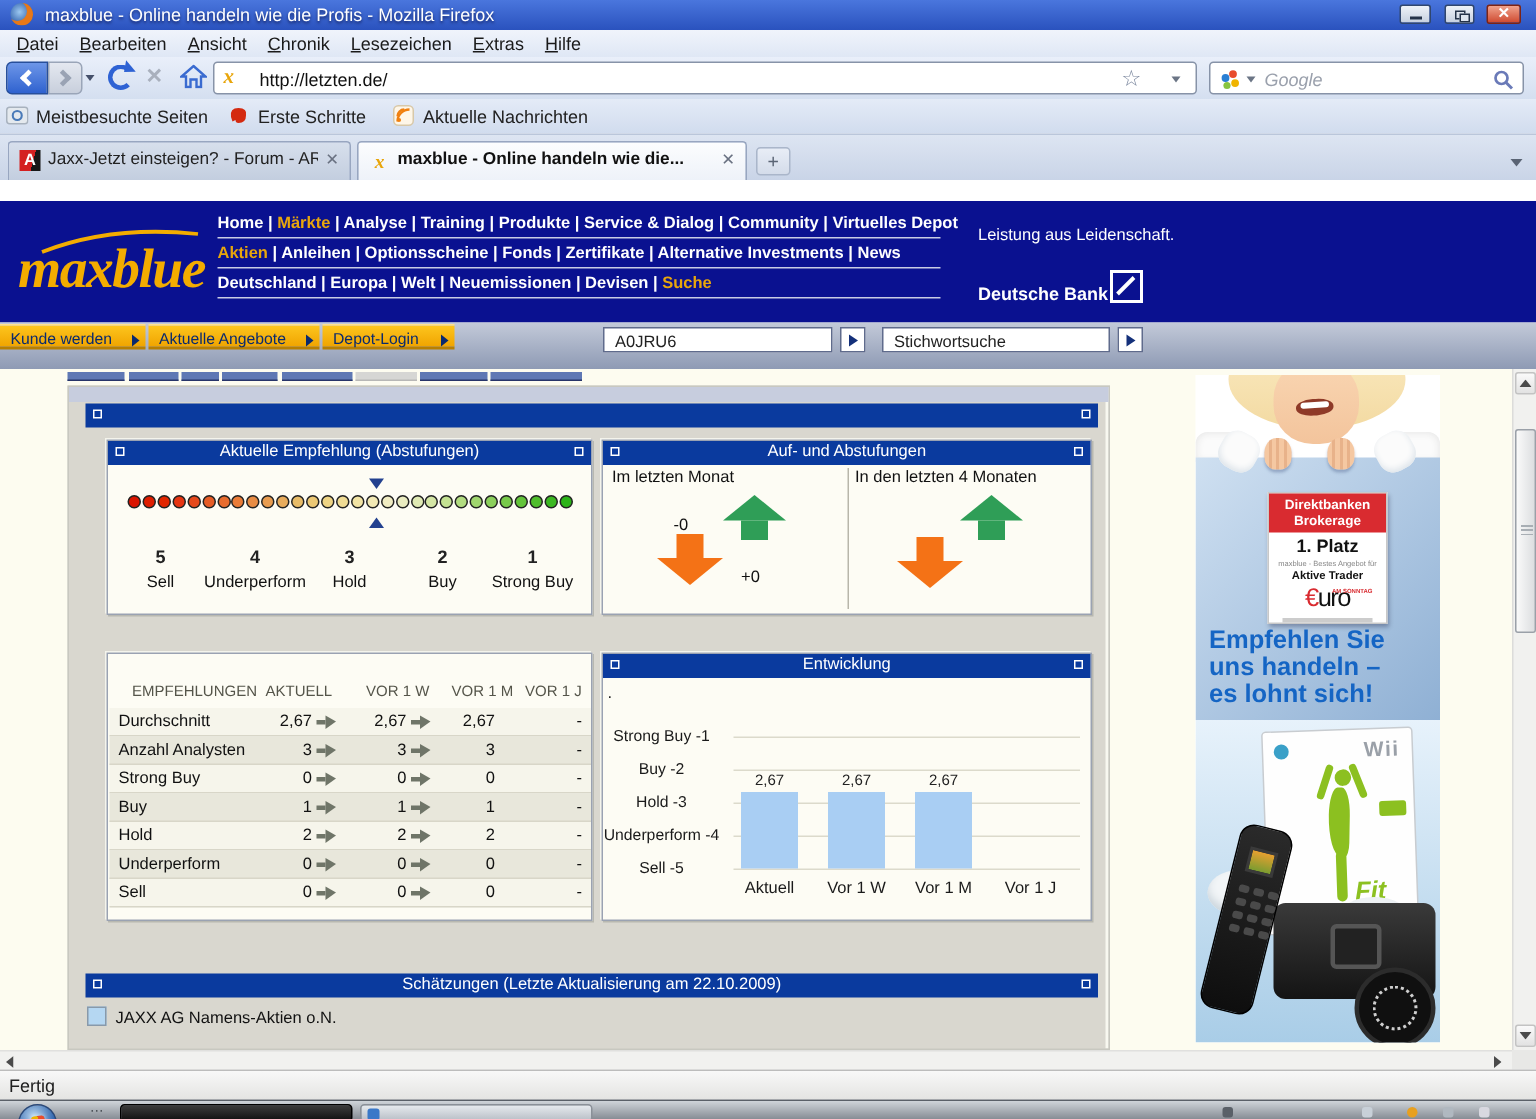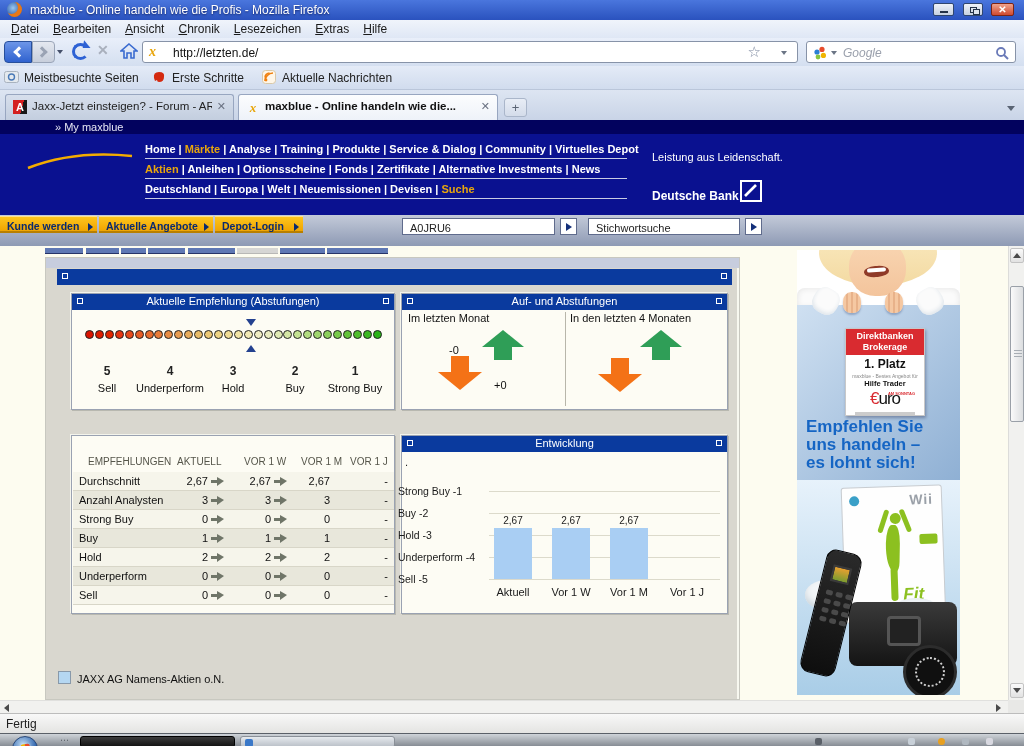--- a/index.html
+++ b/index.html
@@ -59,21 +59,21 @@
 .logo-swoosh{position:absolute;left:6px;top:14px}
 .site-nav{position:absolute;left:145px;top:9px;width:482px}
 .nav-row{width:482px;border-bottom:1px solid #c8cce4;padding-bottom:3px;margin-bottom:4px;font-size:11px;font-weight:bold;color:#fff;white-space:nowrap}
 .nav-item{color:#fff}
 .nav-item.nav-active{color:#e8a60c}
 .nav-sep{color:#fff}
 .slogan{position:absolute;left:652px;top:17px;color:#fff;font-size:11px}
 .bankname{position:absolute;left:652px;top:55px;color:#fff;font-size:12px;font-weight:bold}
 .dblogo{position:absolute;left:740px;top:46px;width:22px;height:22px}
 .actionbar{position:absolute;left:0;top:215px;width:1024px;height:31px;background:linear-gradient(#c3cad9,#8e9ab4)}
-.action-btn{position:absolute;top:1px;height:17px;background:linear-gradient(#fdc51e,#f0a400);border-top:1px solid #ffe08a;border-bottom:2px solid #b87f00;color:#0a2a6e;font-size:10.5px;font-weight:bold;line-height:18px;padding:0 18px 0 7px;white-space:nowrap}
+.action-btn{position:absolute;top:1px;height:17px;background:linear-gradient(#fdc51e,#f0a400);border-top:1px solid #ffe08a;border-bottom:2px solid #b87f00;color:#0a2a6e;font-size:10.5px;font-weight:normal;line-height:18px;padding:0 18px 0 7px;white-space:nowrap}
 .action-arrow{position:absolute;right:4px;top:6px;border-left:5px solid #0a2a6e;border-top:4px solid transparent;border-bottom:4px solid transparent}
 .wkn-input{position:absolute;left:402px;top:3px;width:153px;height:17px;background:#fff;border:1px solid #5f6b8c;font-size:11px;color:#222;padding:2px 0 0 7px}
 .go-btn{position:absolute;top:3px;width:17px;height:17px;background:#fff;border:1px solid #5f6b8c}
 .go-arrow{position:absolute;left:5px;top:4px;border-left:6px solid #14307a;border-top:4px solid transparent;border-bottom:4px solid transparent}
 .kw-input{position:absolute;left:588px;top:3px;width:152px;height:17px;background:#fff;border:1px solid #5f6b8c;font-size:11px;color:#222;padding:2px 0 0 7px}
 
 .frame{position:absolute;left:0;top:246px;width:1008px;height:454px;background:#fdfcf0;overflow:hidden}
 .ftab{position:absolute;top:2px;height:6px;background:#5f78b4;border-bottom:1px solid #273468}
 .ftab.ftab-sel{background:#d6d6d4;border-bottom:1px solid #b8b8b6}
 .panel-title{position:absolute;left:0;top:0;width:100%;height:16px;background:#0a3a9e;color:#fff;font-size:11px;text-align:center;line-height:15px}
@@ -105,21 +105,21 @@
 .updown-val{position:absolute;font-size:11px;color:#111}
 .thead{position:absolute;top:20px;font-size:10px;color:#55554a}
 .vrow{position:absolute;left:1px;width:321px;height:19px;background:#f6f5eb;border-bottom:1px solid #d8d6c8;font-size:11px;color:#111}
 .vrow.alt{background:#e8e7db}
 .vlabel{position:absolute;left:6px;top:3px}
 .vcell{position:absolute;top:3px;width:60px;text-align:right}
 .tarrow{position:absolute;top:5px;width:13px;height:9px}
 .tarrow::before{content:"";position:absolute;left:0;top:3px;width:6px;height:3px;background:#6f7568}
 .tarrow::after{content:"";position:absolute;left:6px;top:0;border-left:7px solid #6f7568;border-top:4px solid transparent;border-bottom:5px solid transparent}
 .gridline{position:absolute;left:87px;width:231px;height:1px;background:#dcdacb}
-.ytick{position:absolute;left:-4px;width:86px;text-align:left;font-size:10.5px;color:#1a1a1a;white-space:nowrap}
+.ytick{position:absolute;left:-4px;width:86px;text-align:center;font-size:10.5px;color:#1a1a1a;white-space:nowrap}
 .bar{position:absolute;width:38px}
 .bar-value{position:absolute;width:60px;text-align:center;font-size:10px;color:#222}
 .xtick{position:absolute;top:150px;width:60px;text-align:center;font-size:11px;color:#1a1a1a}
 .chart-note{position:absolute;left:3px;top:20px;font-size:11px;color:#222}
 .sch-swatch{position:absolute;left:12px;top:413px;width:13px;height:13px;border:1px solid #8899aa}
 .sch-label{position:absolute;left:31px;top:415px;font-size:11px;color:#111}
 
 .ad{position:absolute;left:797px;top:4px;width:163px;height:445px;background:#fff;overflow:hidden}
 .ad-banner{position:absolute;left:0;top:55px;width:163px;height:175px;background:linear-gradient(135deg,#cfe0f1,#8fb0d4)}
 .ad-products{position:absolute;left:0;top:230px;width:163px;height:215px;background:linear-gradient(#e7f2fb,#a9cde7)}
@@ -270,27 +270,25 @@
     </div>
     <div class="tab active" style="left:238px;width:260px">
       <div class="tab-favicon" style="font:italic bold 13px 'Liberation Serif',serif;color:#e8a50a;text-align:center">x</div>
       <div class="tab-title" style="width:205px">maxblue - Online handeln wie die...</div>
       <div class="tab-close">✕</div>
     </div>
     <div class="newtab">+</div>
     <div class="alltabs"></div>
   </div>
 
-  <div class="mymaxblue">
-      <span>» My maxblue</span>
-    </div>
   <div class="siteheader">
     <svg class="logo-swoosh" width="135" height="22">
         <path d="M22 20 Q68 2 126 8" fill="none" stroke="#f3ac00" stroke-width="2.5"></path>
       </svg>
+    <div class="logo">maxblue</div>
     <div class="site-nav" id="site-nav">
         <div class="nav-row"><span class="nav-item">Home</span><span class="nav-sep"> | </span><span class="nav-item nav-active">Märkte</span><span class="nav-sep"> | </span><span class="nav-item">Analyse</span><span class="nav-sep"> | </span><span class="nav-item">Training</span><span class="nav-sep"> | </span><span class="nav-item">Produkte</span><span class="nav-sep"> | </span><span class="nav-item">Service &amp; Dialog</span><span class="nav-sep"> | </span><span class="nav-item">Community</span><span class="nav-sep"> | </span><span class="nav-item">Virtuelles Depot</span></div>
         <div class="nav-row"><span class="nav-item nav-active">Aktien</span><span class="nav-sep"> | </span><span class="nav-item">Anleihen</span><span class="nav-sep"> | </span><span class="nav-item">Optionsscheine</span><span class="nav-sep"> | </span><span class="nav-item">Fonds</span><span class="nav-sep"> | </span><span class="nav-item">Zertifikate</span><span class="nav-sep"> | </span><span class="nav-item">Alternative Investments</span><span class="nav-sep"> | </span><span class="nav-item">News</span></div>
         <div class="nav-row"><span class="nav-item">Deutschland</span><span class="nav-sep"> | </span><span class="nav-item">Europa</span><span class="nav-sep"> | </span><span class="nav-item">Welt</span><span class="nav-sep"> | </span><span class="nav-item">Neuemissionen</span><span class="nav-sep"> | </span><span class="nav-item">Devisen</span><span class="nav-sep"> | </span><span class="nav-item nav-active">Suche</span></div>
       </div>
     <div class="slogan">Leistung aus Leidenschaft.</div>
     <div class="bankname">Deutsche Bank</div>
     <svg class="dblogo" width="22" height="22">
         <rect x="1" y="1" width="20" height="20" fill="none" stroke="#fff" stroke-width="2"></rect>
         <line x1="5" y1="16" x2="16" y2="5" stroke="#fff" stroke-width="2.6"></line>
@@ -472,41 +470,42 @@
           <div class="bar-value" style="left: 81px; top: 78.74px;">2,67</div>
           <div class="xtick" style="left: 81px;">Aktuell</div>
           <div class="bar" style="left: 150px; top: 91.74px; height: 51.26px; background: rgb(169, 206, 243);"></div>
           <div class="bar-value" style="left: 139px; top: 78.74px;">2,67</div>
           <div class="xtick" style="left: 139px;">Vor 1 W</div>
           <div class="bar" style="left: 208px; top: 91.74px; height: 51.26px; background: rgb(169, 206, 243);"></div>
           <div class="bar-value" style="left: 197px; top: 78.74px;">2,67</div>
           <div class="xtick" style="left: 197px;">Vor 1 M</div>
           <div class="xtick" style="left: 255px;">Vor 1 J</div>
         </div>
+      <div class="panel-title wtitle2"><div class="sq l"></div><span>Schätzungen (Letzte Aktualisierung am 22.10.2009)</span><div class="sq r"></div></div>
       <div class="sch-swatch" style="background: rgb(181, 215, 242);"></div>
       <div class="sch-label">JAXX AG Namens-Aktien o.N.</div>
     </div>
 
     <div class="ad">
       <div class="hair"></div>
       <div class="face"></div>
       <div class="mouth"></div>
       <div class="teeth"></div>
       <div class="shoulder" style="left:0;top:38px;width:36px;height:20px"></div>
       <div class="shoulder" style="left:126px;top:38px;width:37px;height:20px"></div>
       <div class="ad-banner"></div>
       <div class="sleeve" style="left:16px;top:38px;transform:rotate(30deg)"></div>
       <div class="sleeve" style="left:120px;top:38px;transform:rotate(-30deg)"></div>
       <div class="hand" style="left:46px;top:42px"></div>
       <div class="hand" style="left:88px;top:42px"></div>
       <div class="badge">
         <div class="badge-red"><span>Direktbanken</span><br><span>Brokerage</span></div>
         <div class="badge-rank">1. Platz</div>
         <div class="badge-sub">maxblue - Bestes Angebot für</div>
-        <div class="badge-sub2">Hilfe Trader</div>
+        <div class="badge-sub2">Aktive Trader</div>
         <div class="badge-euro"><span class="e">€</span><span>uro</span></div>
         <div class="badge-tag">AM SONNTAG</div>
         <div class="badge-src"></div>
       </div>
       <div class="ad-slogan">
         <div>Empfehlen Sie</div>
         <div>uns handeln –</div>
         <div>es lohnt sich!</div>
       </div>
       <div class="ad-products"></div>

